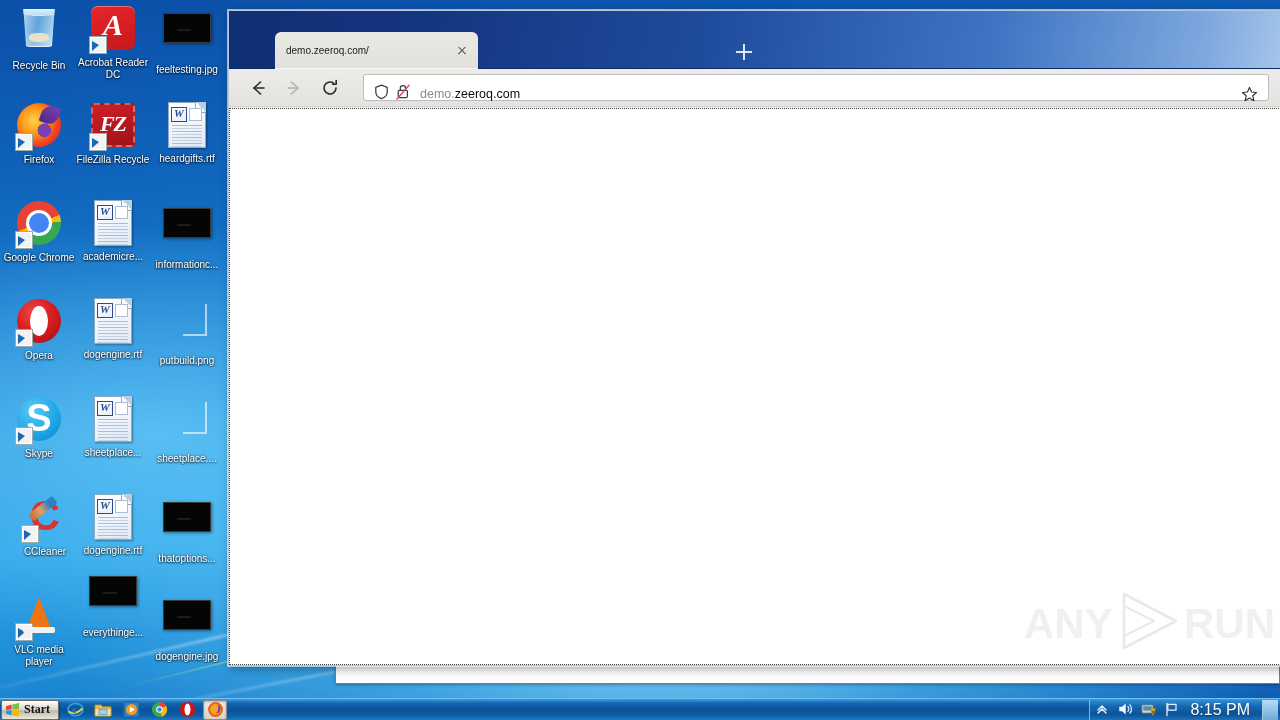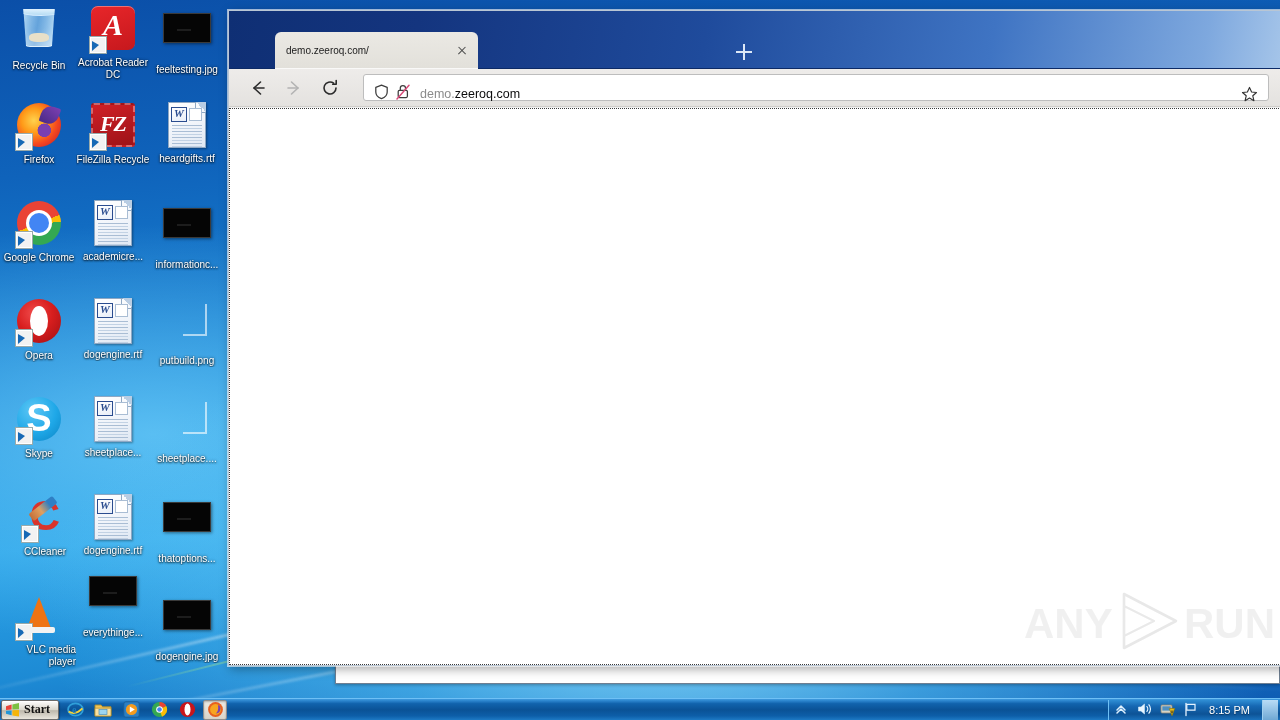--- a/index.html
+++ b/index.html
@@ -321,21 +321,21 @@
     background:linear-gradient(180deg,#eceae4,#d8d4ca);
     border:1px solid #8d8d8d; box-shadow:inset 0 1px 2px rgba(0,0,0,.25);
   }
 
   #tray {
     margin-left:auto; display:flex; align-items:center; height:20px; padding-right:2px;
     background:linear-gradient(180deg,#2f8ed4 0%,#1668b3 30%,#0d5396 70%,#1a72bd 100%);
     border-left:1px solid #6fc0f5; padding-left:5px; gap:7px;
   }
   #tray .ti { width:16px; height:16px; position:relative; flex:none; }
-  #clock { font-size:11px; color:#fff; margin:0 5px 0 3px; white-space:nowrap; text-shadow:0 1px 1px rgba(0,0,0,.4); }
+  #clock { font-size:16px; color:#fff; margin:0 5px 0 3px; white-space:nowrap; text-shadow:0 1px 1px rgba(0,0,0,.4); }
   #showdesk {
     width:16px; height:20px; flex:none;
     background:linear-gradient(180deg,#b9dcf6,#6fa8d4);
     border-left:1px solid #9fd0f0;
   }
 </style>
 </head>
 <body>
 
 <div id="desktop">
@@ -516,21 +516,21 @@
           </div>
         </div>
         <div class="lbl">dogengine.rtf</div>
       </div>
       <div class="icon" style="left: 150px; top: 493px;">
         <div class="glyph">
           <div class="ico-blackimg"></div>
         </div>
         <div class="lbl">thatoptions...</div>
       </div>
-      <div class="icon" style="left: 2px; top: 591px; text-align: right;">
+      <div class="icon" style="left: 2px; top: 591px;">
         <div class="glyph shortcut">
           <div class="ico-vlc"></div>
         </div>
         <div class="lbl">VLC media player</div>
       </div>
       <div class="icon" style="left: 76px; top: 567px;">
         <div class="glyph">
           <div class="ico-blackimg"></div>
         </div>
         <div class="lbl">everythinge...</div>

